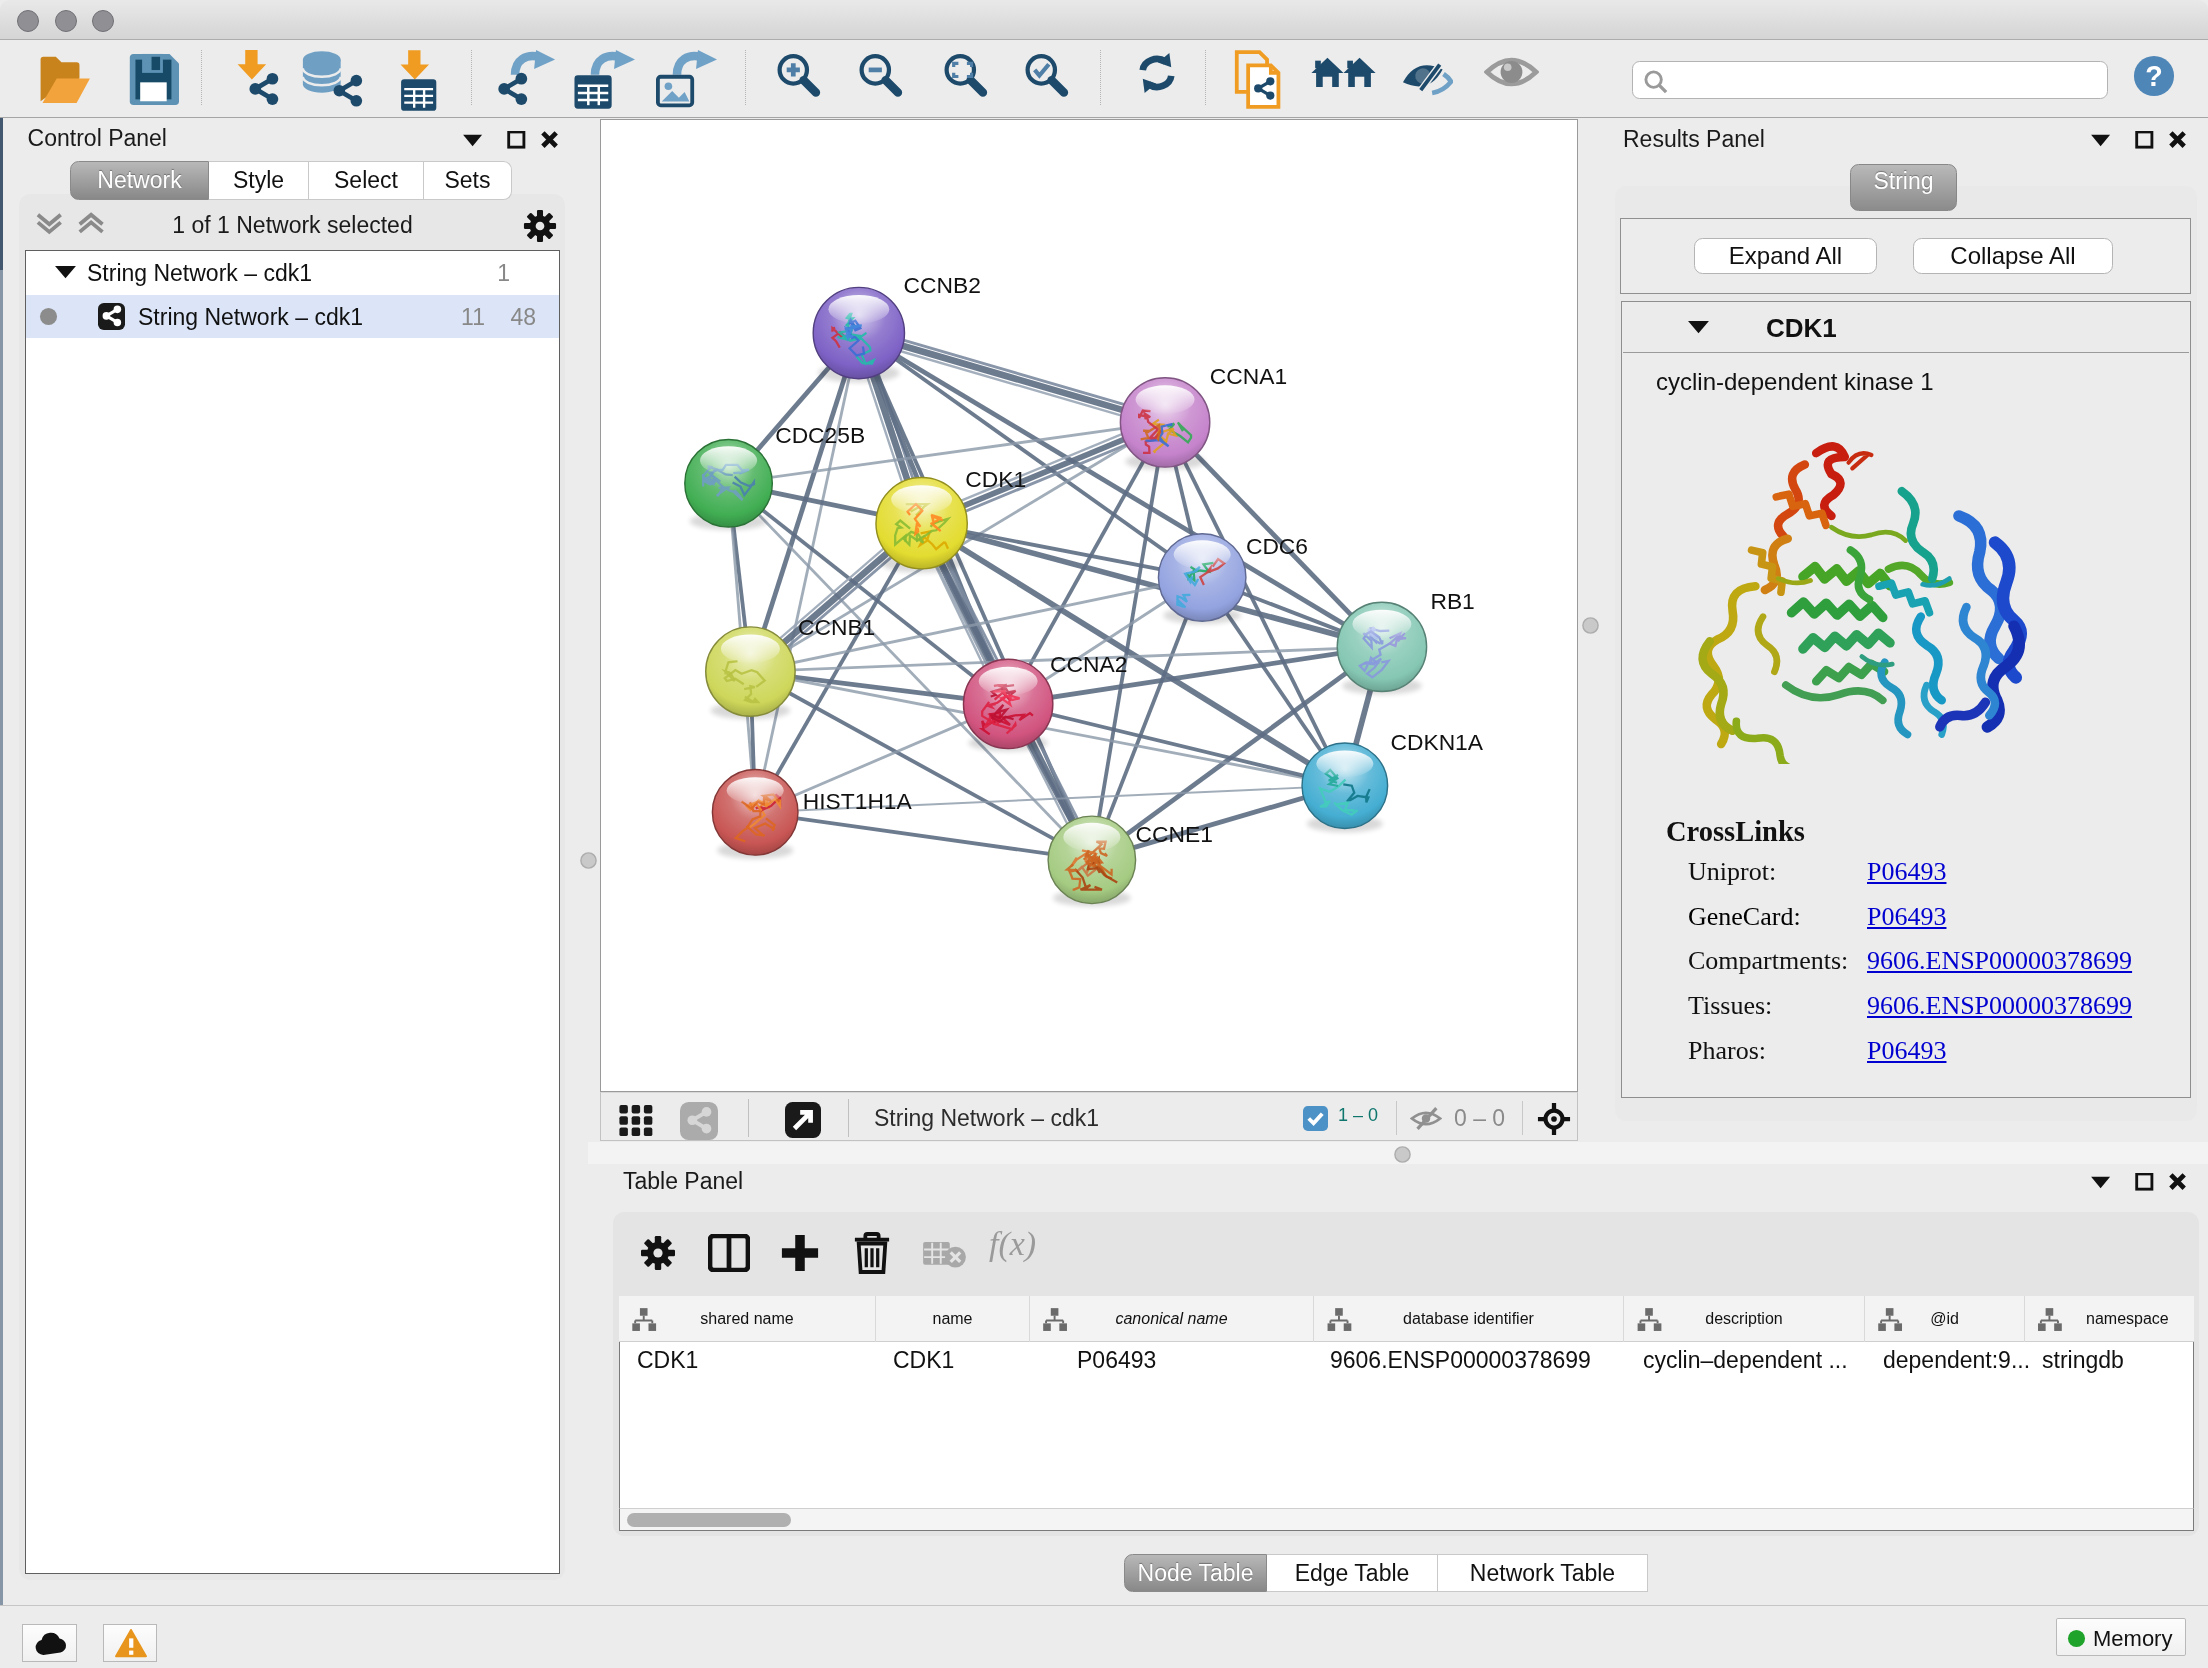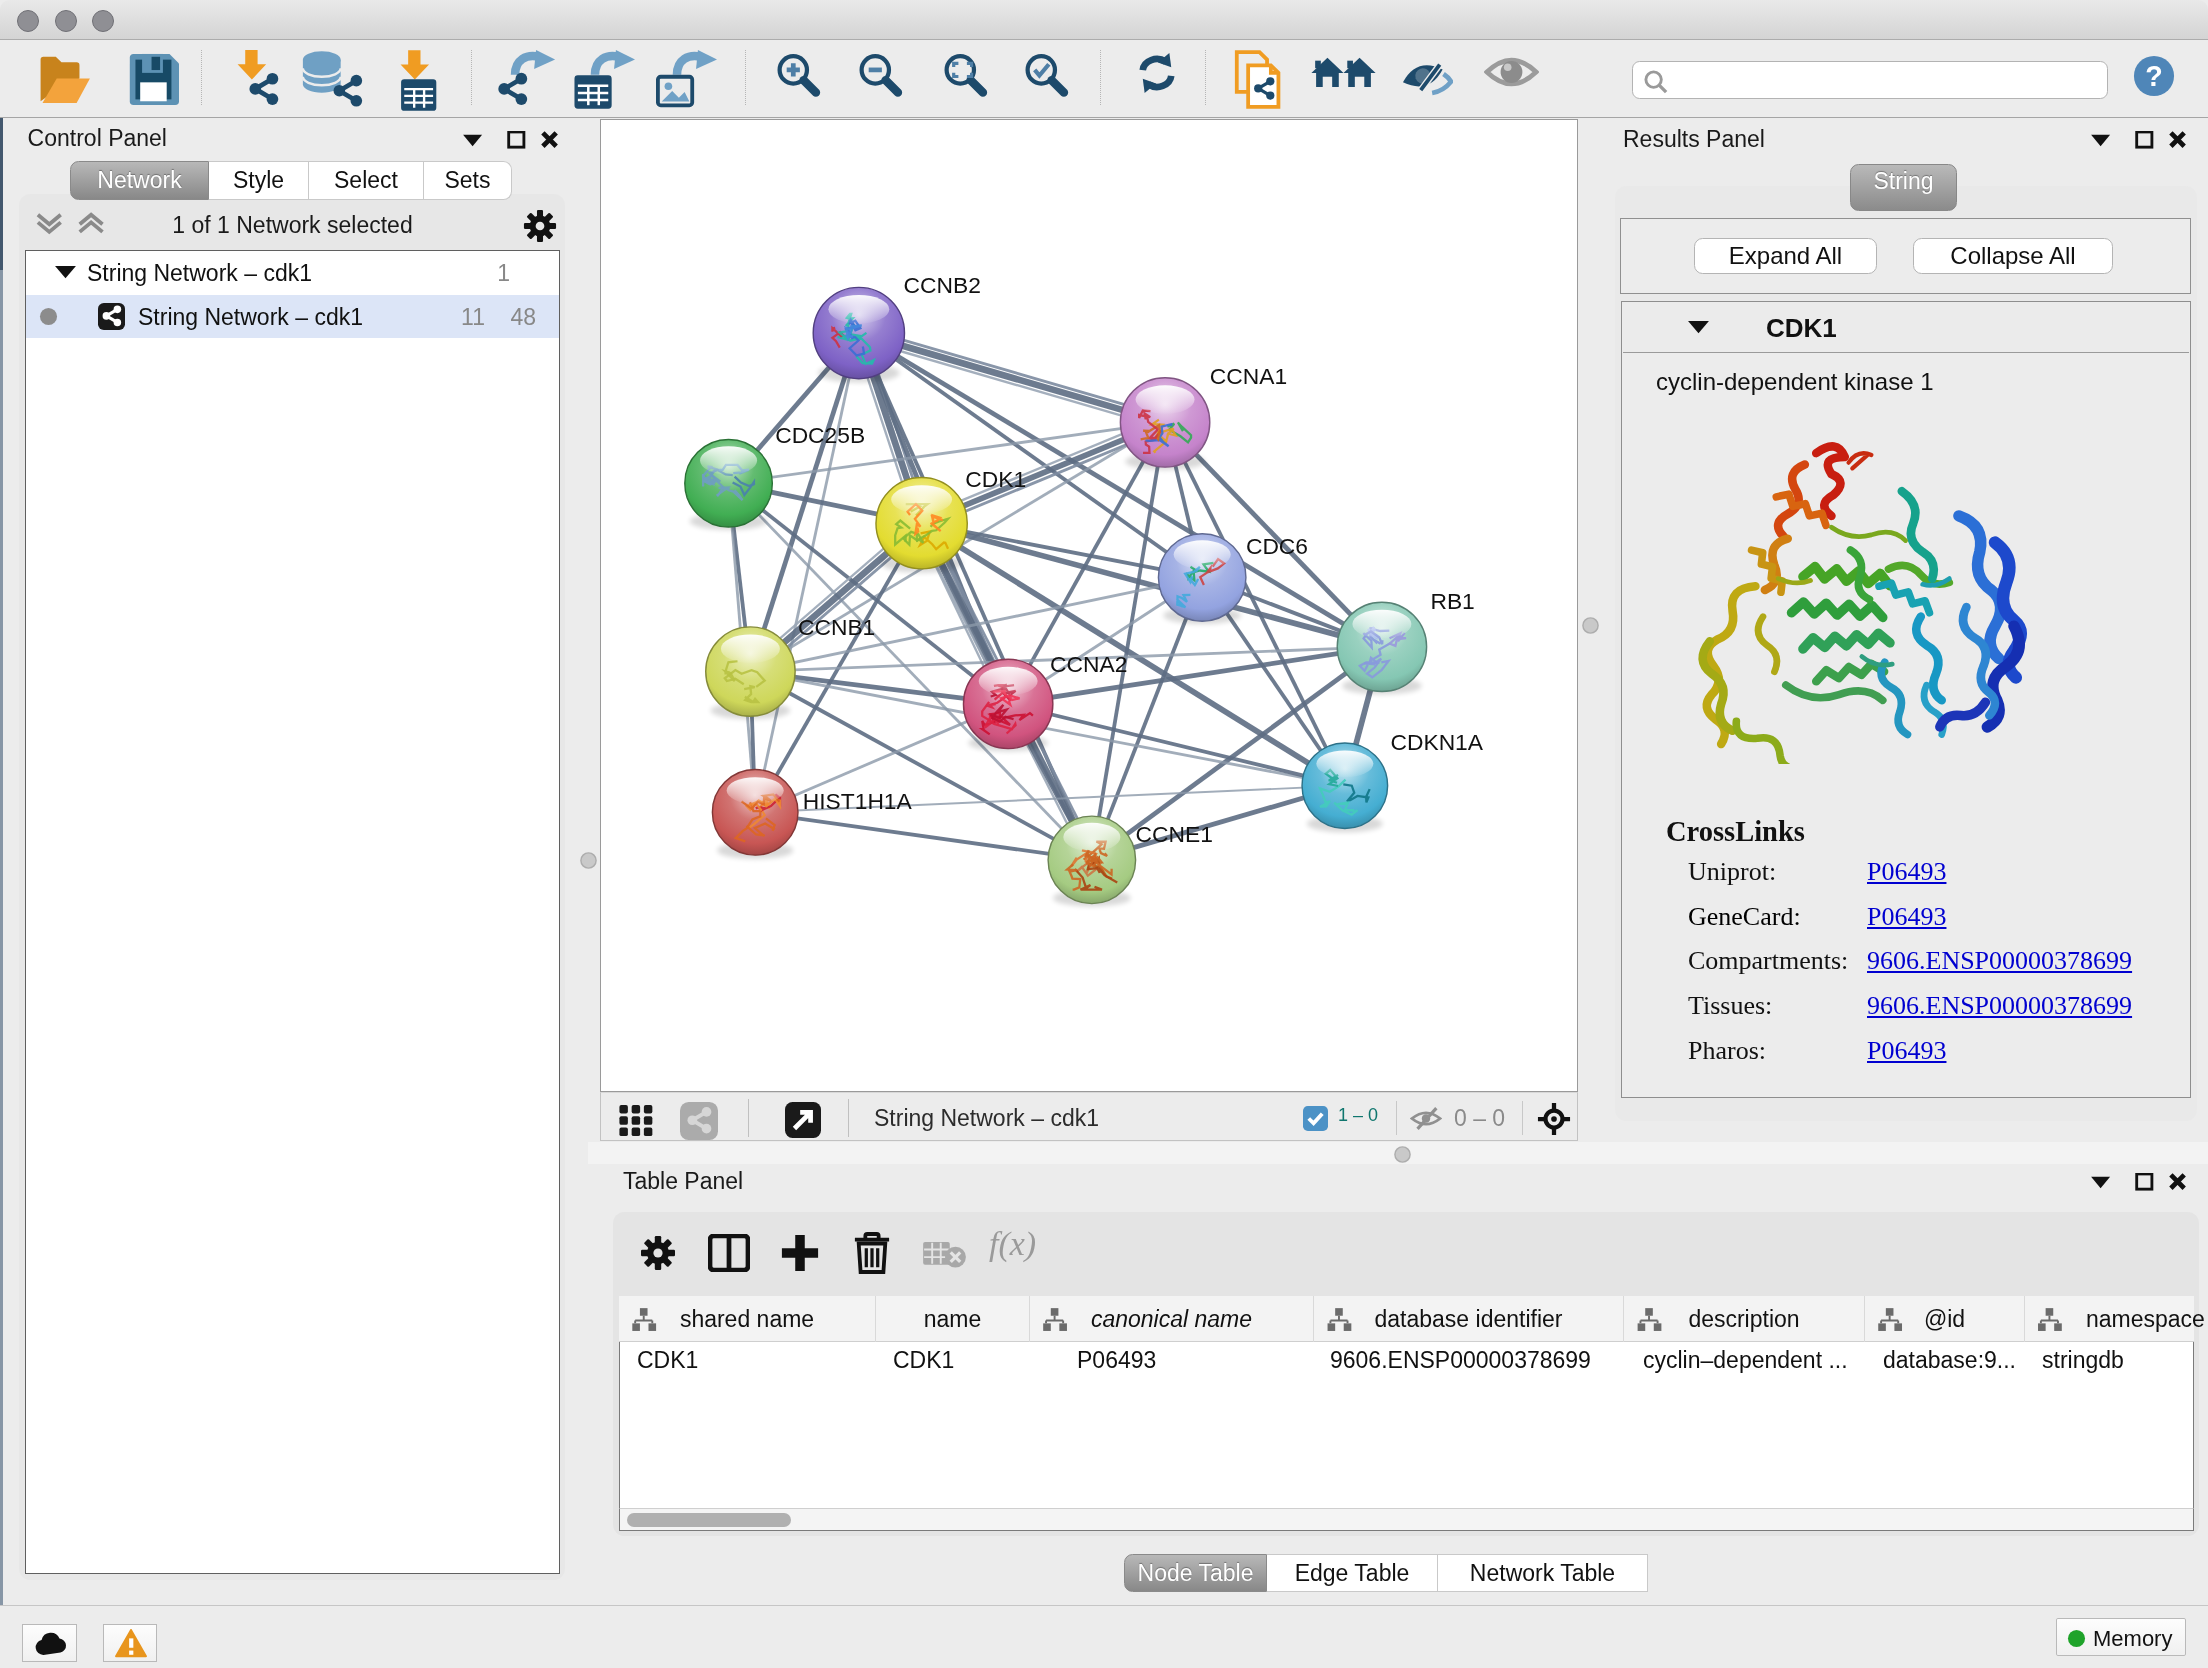--- a/index.html
+++ b/index.html
@@ -64,21 +64,21 @@
 .xlink { color:#0000d0; text-decoration:underline; }
 
 
 #tp-container { left:613px; top:1212px; width:1586px; height:324px;
   background:#e4e4e4; border-radius:11.4px; }
 #tp-table { position:absolute; left:619px; top:1296px; width:1575px; height:235px;
   background:#fff; border:1px solid #7a7a7a; border-bottom:none; }
 #tp-header { position:absolute; left:619px; top:1296px; width:1575px; height:46px;
   background:#f3f3f3; border-bottom:1px solid #cfcfcf; }
 .hcol { position:absolute; top:0; height:46px; border-right:1px solid #d9d9d9;
-  font-size:23px; color:#111; text-align:center; line-height:46px; }
+  font-size:16px; color:#111; text-align:center; line-height:46px; }
 .dcell { position:absolute; top:1347px; font-size:23px; color:#111; }
 #tp-scroll { position:absolute; left:619px; top:1508px; width:1575px; height:23px;
   background:#f4f4f4; border:1px solid #7a7a7a; border-top:1px solid #cfcfcf; }
 #tp-thumb { position:absolute; left:6.7px; top:3.8px; width:164px; height:14.3px;
   background:#b0b0b0; border-radius:7.6px; }
 .btab { height:38px; background:#fff; border:1px solid #c9c9c9; border-left:none;
   font-size:23px; color:#111; text-align:center; line-height:36px; }
 
 
 #statusbar { left:0; top:1605px; width:2208px; height:63px; background:#ececec;
@@ -798,21 +798,21 @@
   <use href="#treei" x="745"></use>
   <use href="#treei" x="1071"></use>
   <use href="#treei" x="1324"></use>
   <use href="#treei" x="1492"></use>
 </svg>
 <div class="dcell" style="left:637px;">CDK1</div>
 <div class="dcell" style="left:893px;">CDK1</div>
 <div class="dcell" style="left:1077px;">P06493</div>
 <div class="dcell" style="left:1330px;">9606.ENSP00000378699</div>
 <div class="dcell" style="left:1643px;">cyclin–dependent ...</div>
-<div class="dcell" style="left:1883px;">database:9...</div>
+<div class="dcell" style="left:1883px;">dependent:9...</div>
 <div class="dcell" style="left:2042px;">stringdb</div>
 <div id="tp-scroll" class="abs">
     <div id="tp-thumb"></div>
   </div>
 <div class="tabrow" style="left:1124px;top:1554px;">
   <div class="btab sel tab first" style="width:143px;">Node Table</div>
   <div class="btab" style="width:171px;">Edge Table</div>
   <div class="btab last" style="width:210px;">Network Table</div>
 </div>
 

